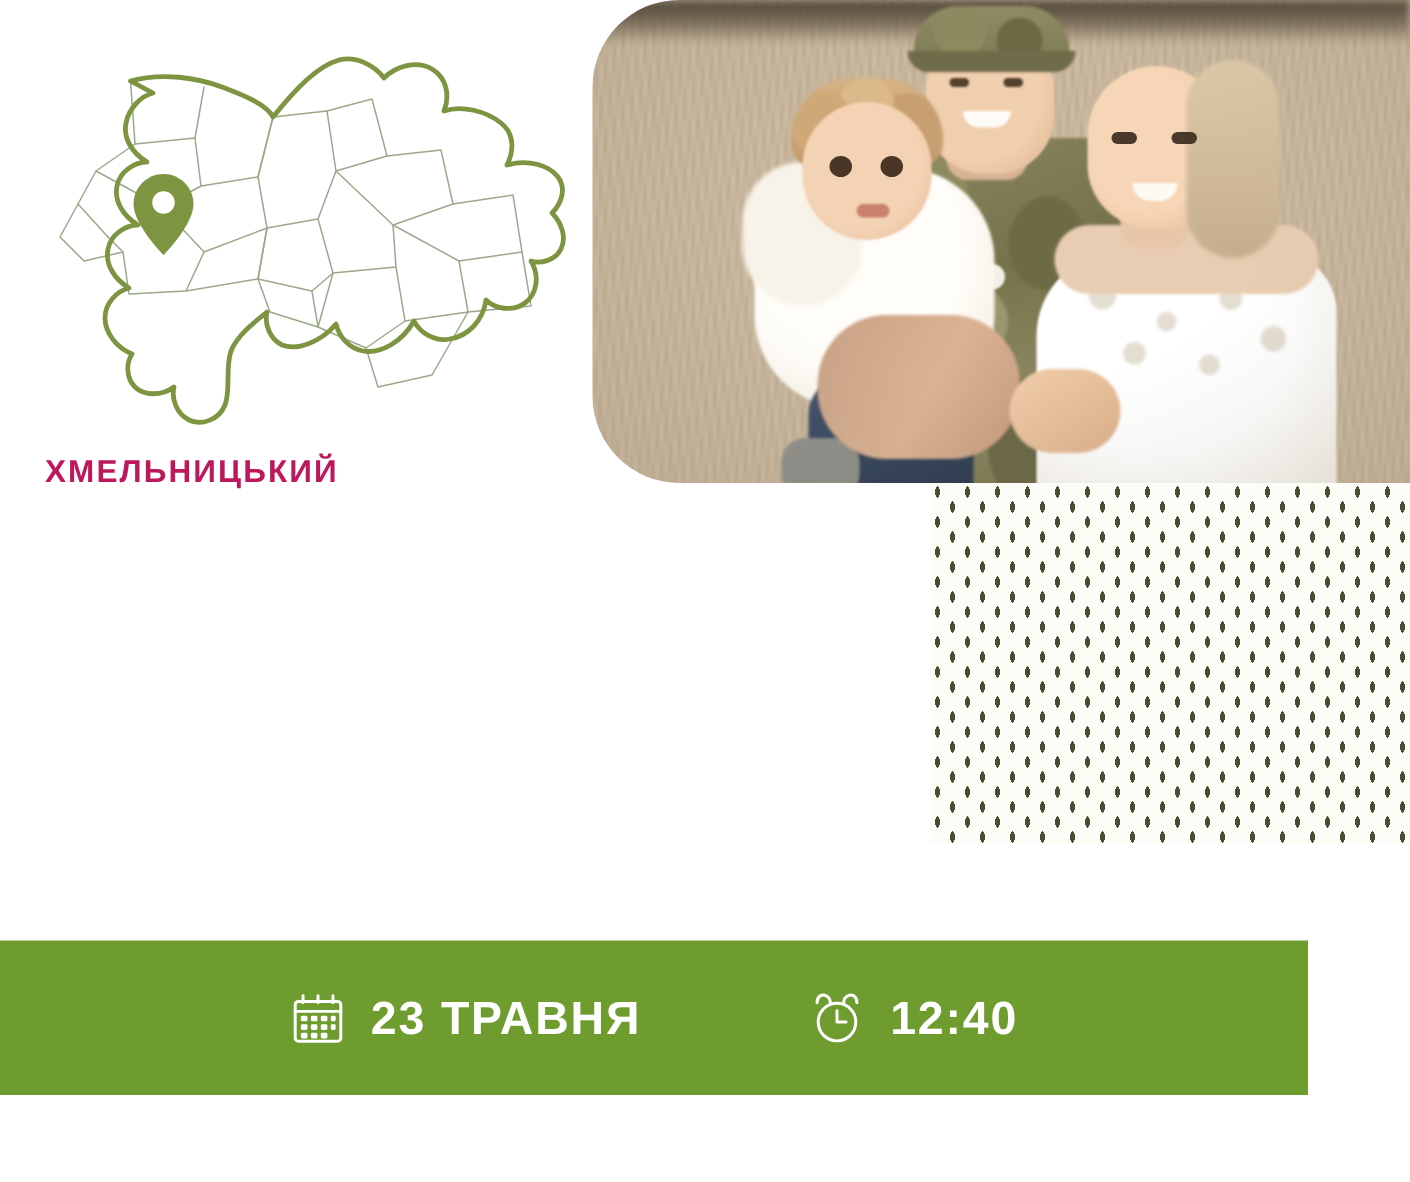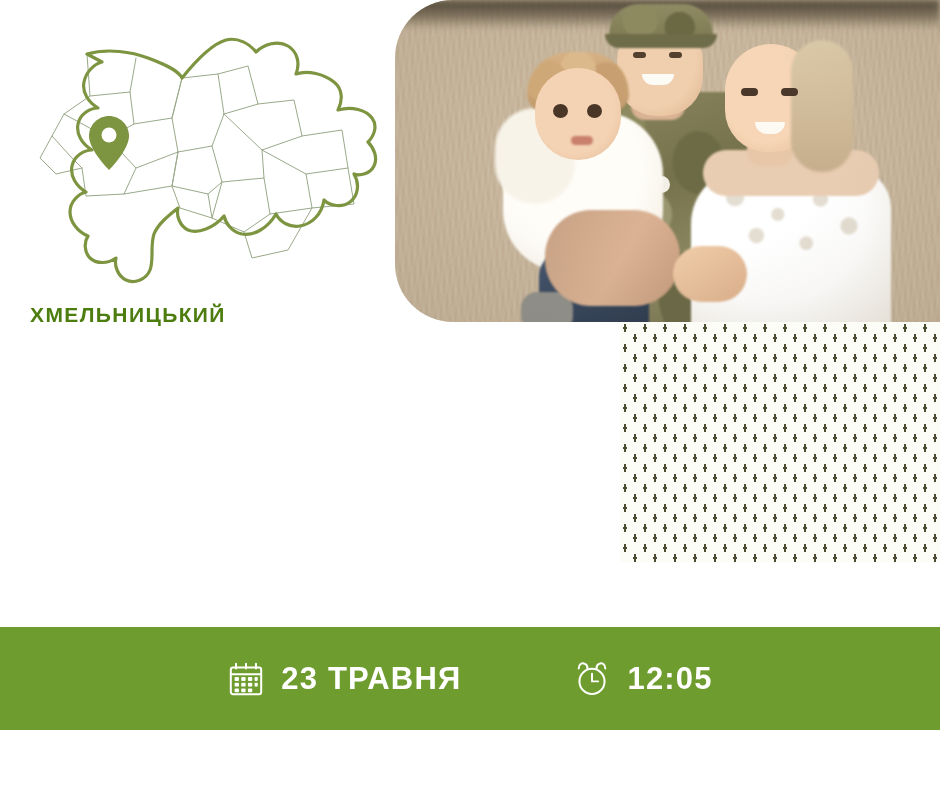--- a/index.html
+++ b/index.html
@@ -220,21 +220,21 @@
     position:absolute; inset:0;
     background:radial-gradient(ellipse at 50% 45%, rgba(255,255,255,0) 45%, rgba(120,105,80,.13) 100%);
   }
 
   
   .map-wrap { position:absolute; left:12px; top:18px; width:370px; height:280px; }
   .map-wrap svg { width:100%; height:100%; display:block; }
   .city-label {
     position:absolute; left:30px; top:303px;
     font-size:21px; font-weight:700; letter-spacing:1.4px;
-    color:#4d7c0f; white-space:nowrap;
+    color:#be185d; white-space:nowrap;
   }
 
   
   .dots {
     position:absolute; left:620px; top:322px; width:320px; height:240px;
     background-color:#fdfdf7;
     background-image:
       radial-gradient(ellipse 1.6px 4px at 5px 6px, #4c4c33 0 100%, transparent 100%),
       radial-gradient(ellipse 1.6px 4px at 15px 16px, #4c4c33 0 100%, transparent 100%);
     background-size:20px 20px, 20px 20px;
@@ -260,21 +260,21 @@
     letter-spacing:.5px;
     color:#a9bb8c;
     font-weight:400;
     white-space:pre-line;
     transform:scaleX(.98);
     transform-origin:left top;
   }
 
   
   .greenbar {
-    position:absolute; left:0; top:627px; width:940px; height:103px;
+    position:absolute; left:0; top:627px; width:872px; height:103px;
     background:#6f9c2e;
     display:flex; align-items:center; justify-content:center; gap:44px;
   }
   .chip { display:flex; align-items:center; gap:16px; }
   .chip .glyph { width:38px; height:38px; display:block; }
   .chip .val {
     color:#ffffff; font-weight:700; font-size:31px; letter-spacing:1.2px;
     font-family:"Liberation Sans", sans-serif;
   }
   .gap-mid { width:24px; }
@@ -410,18 +410,18 @@
 
     <div class="chip">
       <svg class="glyph" viewBox="0 0 40 40">
         <g fill="none" stroke="#ffffff" stroke-width="2.1" stroke-linecap="round" stroke-linejoin="round">
           <path d="M6,9 C6,4.6 9.2,2.4 12.6,4.2 C14.4,5.2 15.4,7.2 15.2,9.2"></path>
           <path d="M34,9 C34,4.6 30.8,2.4 27.4,4.2 C25.6,5.2 24.6,7.2 24.8,9.2"></path>
           <circle cx="20" cy="22.5" r="13.2"></circle>
           <path d="M20,14.5 v8 h6.4"></path>
         </g>
       </svg>
-      <span class="val">12:05</span>
+      <span class="val">12:40</span>
     </div>
 
   </div>
 
 </div>
 
 </body></html>

